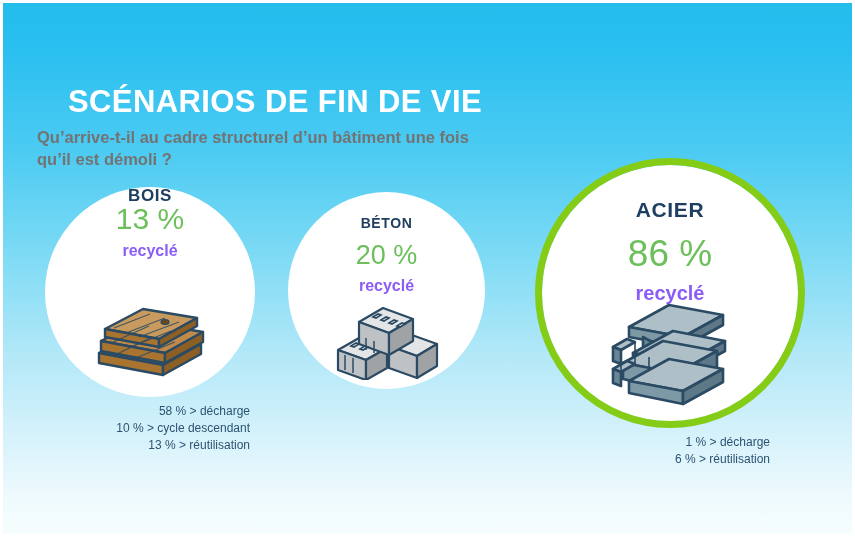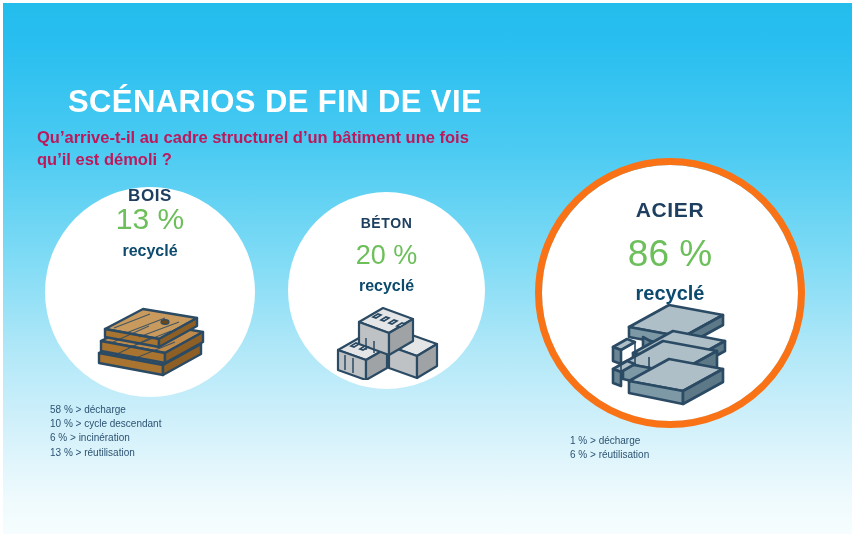--- a/index.html
+++ b/index.html
@@ -43,53 +43,53 @@
     letter-spacing: 0.4px;
     white-space: nowrap;
   }
   .hdr-sub {
     position: absolute;
     left: 37px;
     top: 126px;
     width: 470px;
     font-size: 16.5px;
     font-weight: bold;
-    color: #be185d;
+    color: #737373;
     line-height: 1.35;
   }
   
   .disc {
     position: absolute;
     border-radius: 50%;
     background: #ffffff;
     box-sizing: border-box;
   }
   .disc.plain { box-shadow: 0 0 0 0 rgba(0,0,0,0); }
-  .disc.ringed { border: 7px solid #f97316; background-clip: padding-box; }
+  .disc.ringed { border: 7px solid #84cc16; background-clip: padding-box; }
 
   .disc-inner {
     position: absolute;
     inset: 0;
     display: flex;
     flex-direction: column;
     align-items: center;
   }
   .mat-name {
     font-weight: bold;
     color: #1e3f60;
     letter-spacing: 0.6px;
     line-height: 1;
   }
   .mat-pct {
     color: #6cbf5b;
     line-height: 1;
   }
   .mat-rec {
     font-weight: bold;
-    color: #0c4a6e;
+    color: #8b5cf6;
     line-height: 1;
   }
   
   #disc-bois    .mat-name { font-size: 17px; }
   #disc-bois    .mat-pct  { font-size: 30px; margin-top: 0; }
   #disc-bois    .mat-rec  { font-size: 16px; margin-top: 9px; }
 
   #disc-beton   .mat-name { font-size: 14px; margin-top: 24px; }
   #disc-beton   .mat-pct  { font-size: 27px; margin-top: 12px; }
   #disc-beton   .mat-rec  { font-size: 16px; margin-top: 9px; }
@@ -99,23 +99,23 @@
   #disc-acier   .mat-rec  { font-size: 20px; margin-top: 11px; }
 
   .mat-icon {
     position: absolute;
     left: 50%;
     transform: translateX(-50%);
   }
   
   .fates {
     position: absolute;
-    text-align: left;
+    text-align: right;
     color: #2c5372;
-    font-size: 10px;
+    font-size: 12px;
     line-height: 1.42;
     white-space: nowrap;
   }
 </style>
 </head>
 <body>
 
 <div id="stage">
   <div id="bg"></div>
 
@@ -153,21 +153,20 @@
             <path d="M38 57 L82 39"></path>
           </g>
           <ellipse cx="72" cy="19" rx="4" ry="2.4" fill="#6d4719" stroke="#2b4a63" stroke-width="1.2"></ellipse>
         </svg>
       </div>
     </div>
   </div>
   <div class="fates" id="fates-bois" style="left:50px; top:403px; width:200px;">
     <div>58 % &gt; décharge</div>
     <div>10 % &gt; cycle descendant</div>
-    <div>6 % &gt; incinération</div>
     <div>13 % &gt; réutilisation</div>
   </div>
 
   <div class="disc plain" id="disc-beton" style="left:288px; top:192px; width:197px; height:197px;">
     <div class="disc-inner">
       <div class="mat-name">BÉTON</div>
       <div class="mat-pct">20 %</div>
       <div class="mat-rec">recyclé</div>
       <div class="mat-icon" style="top:108px;">
         <svg width="108" height="80" viewBox="0 0 108 80">

